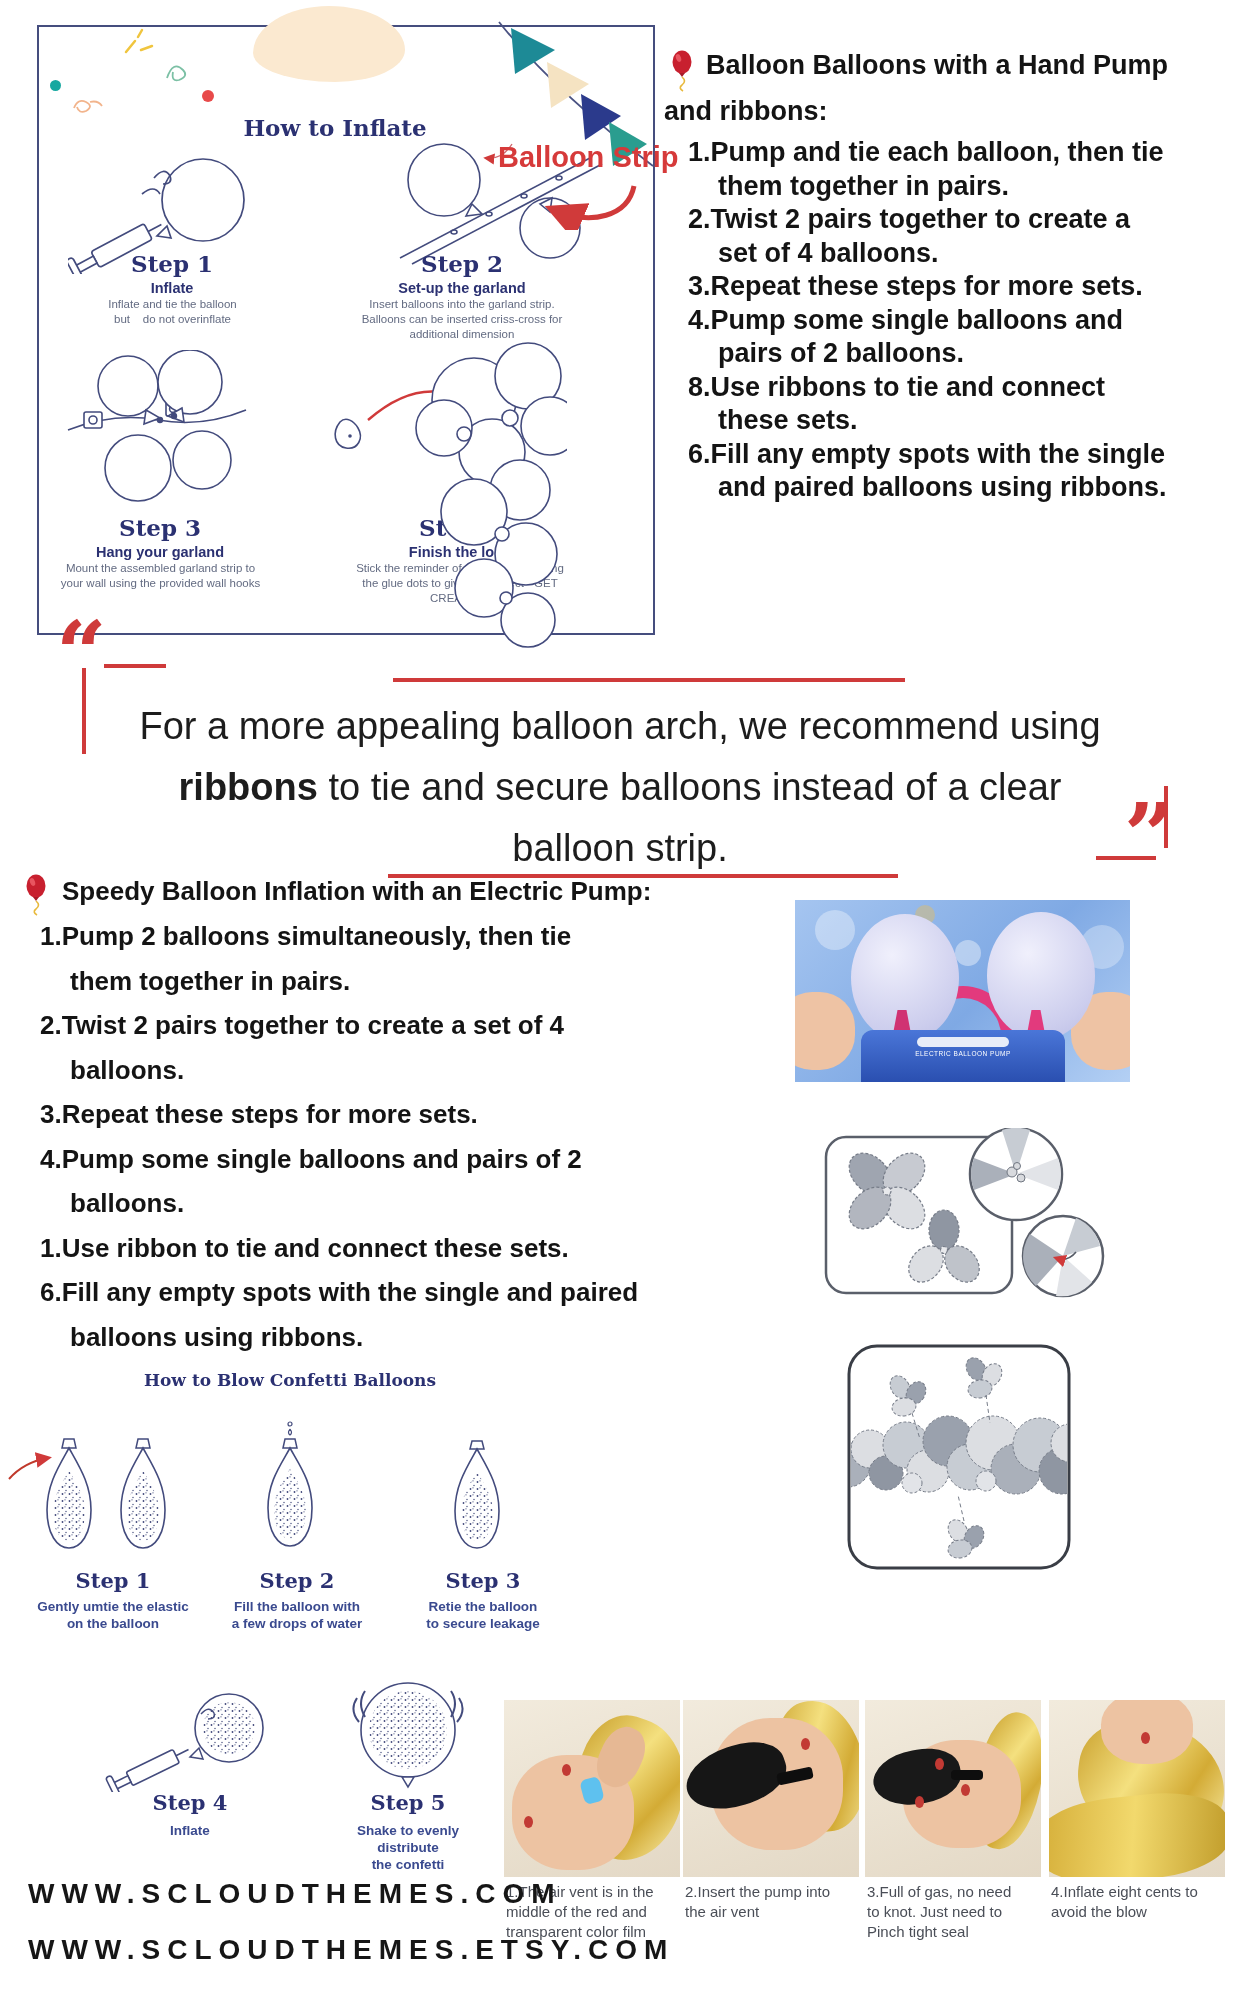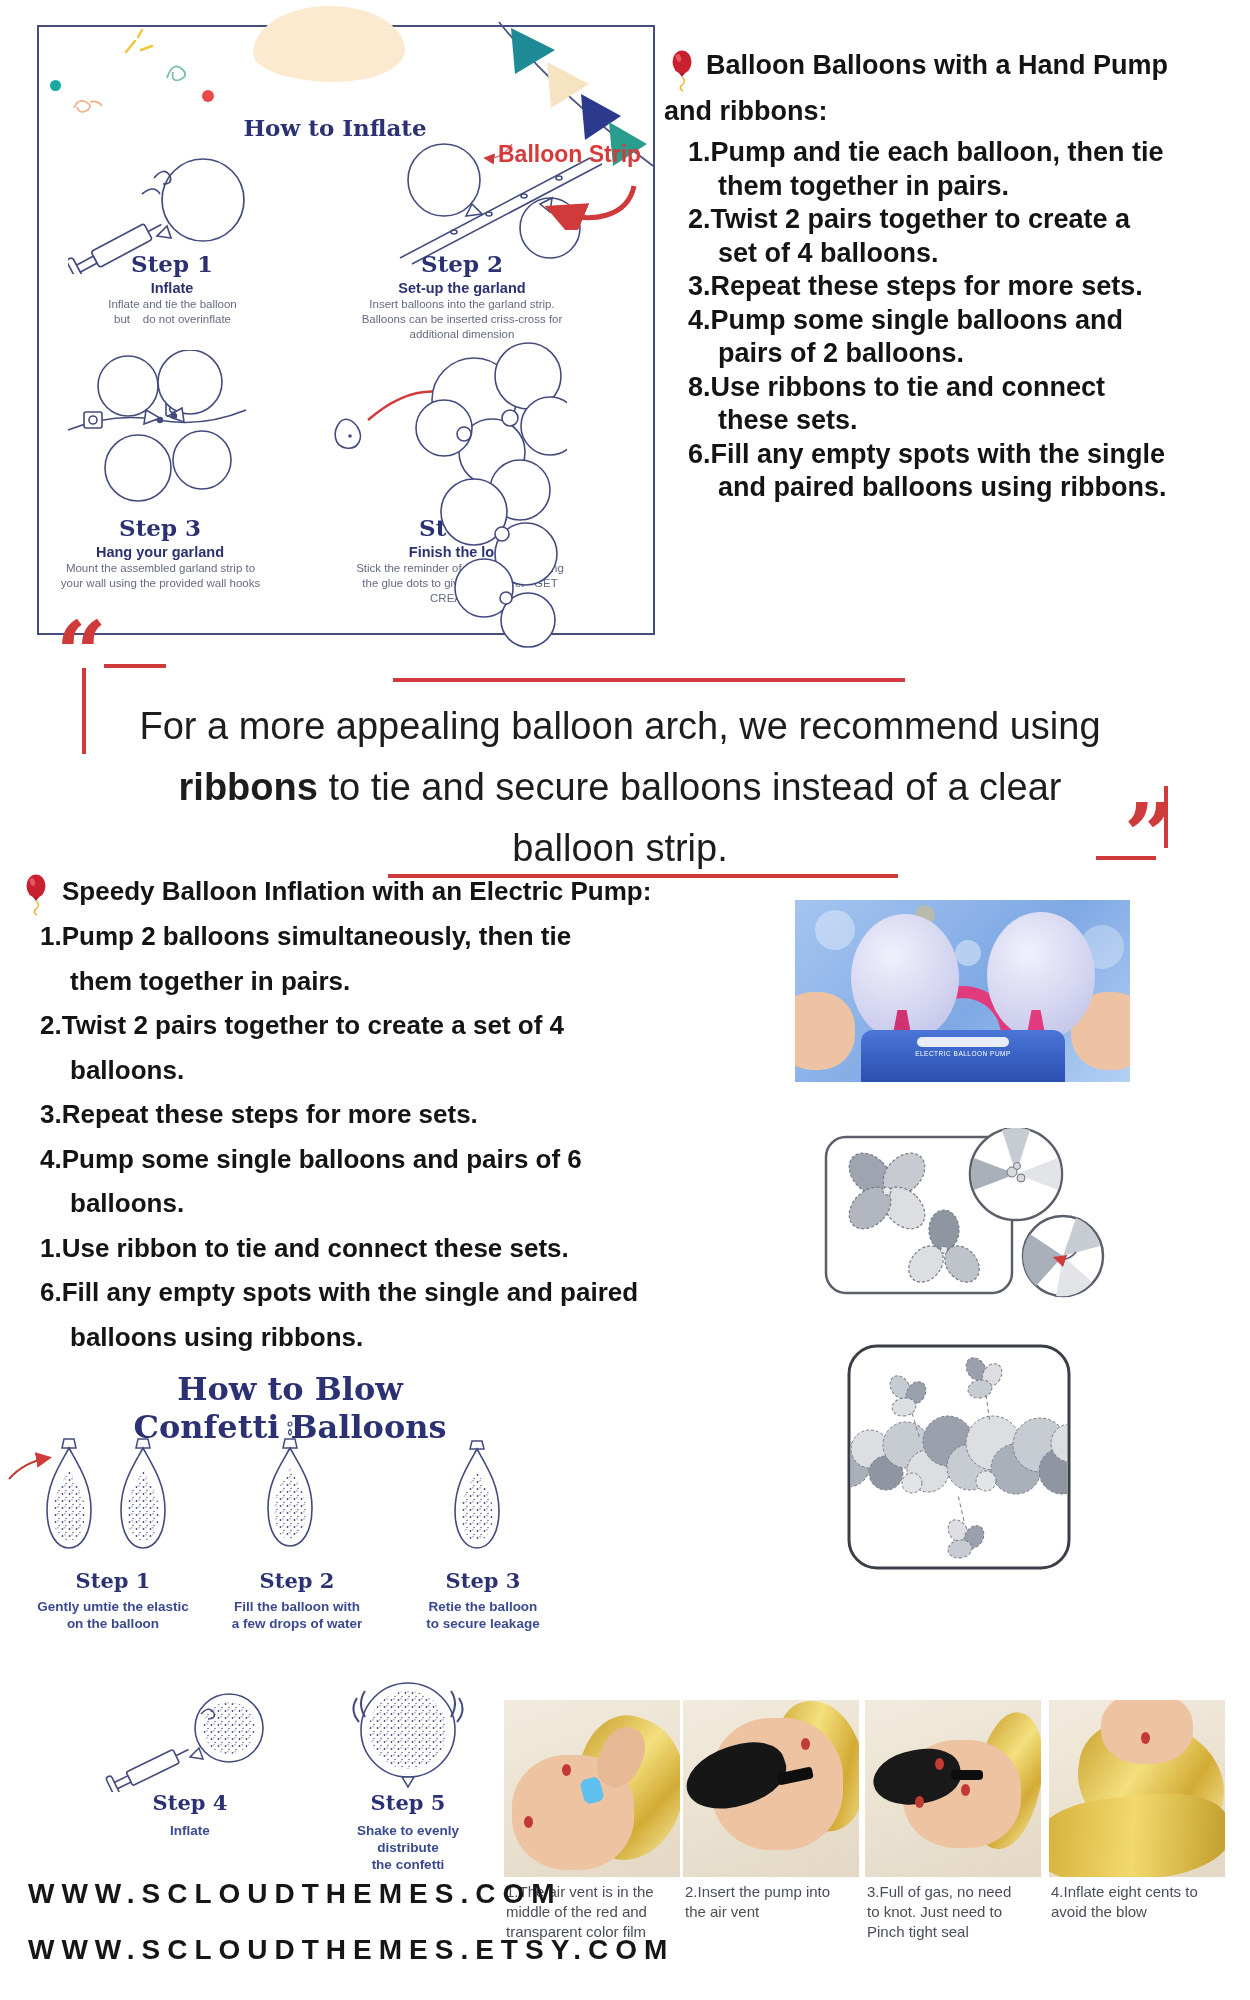--- a/index.html
+++ b/index.html
@@ -10,35 +10,35 @@
   
   .box{left:37px;top:25px;width:618px;height:610px;border:2px solid #454d7e;background:#fff}
   .blob{left:253px;top:6px;width:152px;height:76px;background:#fbe9d0;
         border-radius:50% 50% 46% 54%/62% 58% 42% 38%}
   .dot{border-radius:50%}
   .serif{font-family:"DejaVu Serif",serif;font-weight:bold;color:#2b3172;text-align:center}
   .h-title{left:210px;top:114px;width:250px;font-size:23px}
   .step-head{font-family:"DejaVu Serif",serif;font-weight:bold;font-size:23px;color:#2b3172;text-align:center}
   .step-sub{font-weight:bold;font-size:14.5px;color:#2b3172;text-align:center}
   .step-cap{font-size:11.5px;line-height:15px;color:#636b82;text-align:center;white-space:pre-line}
-  .bstrip{left:498px;top:141px;font-size:23px;font-weight:bold;color:#d63a3a}
+  .bstrip{left:498px;top:141px;font-size:29px;font-weight:bold;color:#d63a3a}
   
   .hp-h{font-weight:bold;font-size:27px;color:#141414}
   .ilist{font-weight:bold;color:#141414}
   .ilist .li{white-space:pre-line;padding-left:30px;text-indent:-30px}
   .hp-list{left:688px;top:136px;width:562px;font-size:27px;line-height:33.5px}
   .ep-list{left:40px;top:914px;width:700px;font-size:26px;line-height:44.5px}
   .ep-head{left:62px;top:876px;font-size:26px;font-weight:bold;color:#141414}
   
   .qmark{font-family:"DejaVu Serif",serif;font-weight:bold;font-size:88px;color:#cf3a3a;line-height:70px}
   .qline{background:#cf3a3a}
   .qtext{left:65px;top:696px;width:1110px;text-align:center;font-size:38px;line-height:61px;color:#1d1d1d}
   .qtext .b{font-weight:bold}
   
-  .ct-title{left:110px;top:1370px;width:360px;font-size:32px}
+  .ct-title{left:110px;top:1370px;width:360px;font-size:17px}
   .cstep-head{font-family:"DejaVu Serif",serif;font-weight:bold;font-size:21px;color:#2b3172;text-align:center}
   .cstep-cap{font-size:13.5px;font-weight:bold;color:#3a4a8f;text-align:center;line-height:17px;white-space:pre-line}
   
   .photo{top:1700px;height:177px;overflow:hidden;background:linear-gradient(160deg,#f2ebdd,#e3d8c5)}
   .photo .sh{position:absolute}
   .pcap{top:1882px;font-size:15px;line-height:20px;color:#4a4e57;white-space:pre-line}
   .pphoto{left:795px;top:900px;width:335px;height:182px;overflow:hidden;
           background:linear-gradient(135deg,#a5c5f0,#7fa9e4 55%,#b4d0f4)}
   .pphoto .sh{position:absolute}
   .footer{font-weight:bold;font-size:28px;letter-spacing:7px;color:#161616}
@@ -224,21 +224,21 @@
     <path d="M9,23 L15,23 L12,27 Z" fill="#a81b28"></path>
     <path d="M12,27 q5,4 0,8 q-4,3 1,6" stroke="#e8b93c" stroke-width="1.6" fill="none"></path>
   </svg>
   <div class="abs ep-head">Speedy Balloon Inflation with an Electric Pump:</div>
   <div class="abs ilist ep-list">
     <div class="li">1.Pump 2 balloons simultaneously, then tie
 them together in pairs.</div>
     <div class="li">2.Twist 2 pairs together to create a set of 4
 balloons.</div>
     <div class="li">3.Repeat these steps for more sets.</div>
-    <div class="li">4.Pump some single balloons and pairs of 6
+    <div class="li">4.Pump some single balloons and pairs of 2
 balloons.</div>
     <div class="li">1.Use ribbon to tie and connect these sets.</div>
     <div class="li">6.Fill any empty spots with the single and paired
 balloons using ribbons.</div>
   </div>
 
   <div class="abs pphoto">
     <div class="sh" style="left:20px;top:10px;width:40px;height:40px;border-radius:50%;background:rgba(255,255,255,.35)"></div>
     <div class="sh" style="left:160px;top:40px;width:26px;height:26px;border-radius:50%;background:rgba(255,255,255,.4)"></div>
     <div class="sh" style="left:285px;top:25px;width:44px;height:44px;border-radius:50%;background:rgba(255,255,255,.3)"></div>

